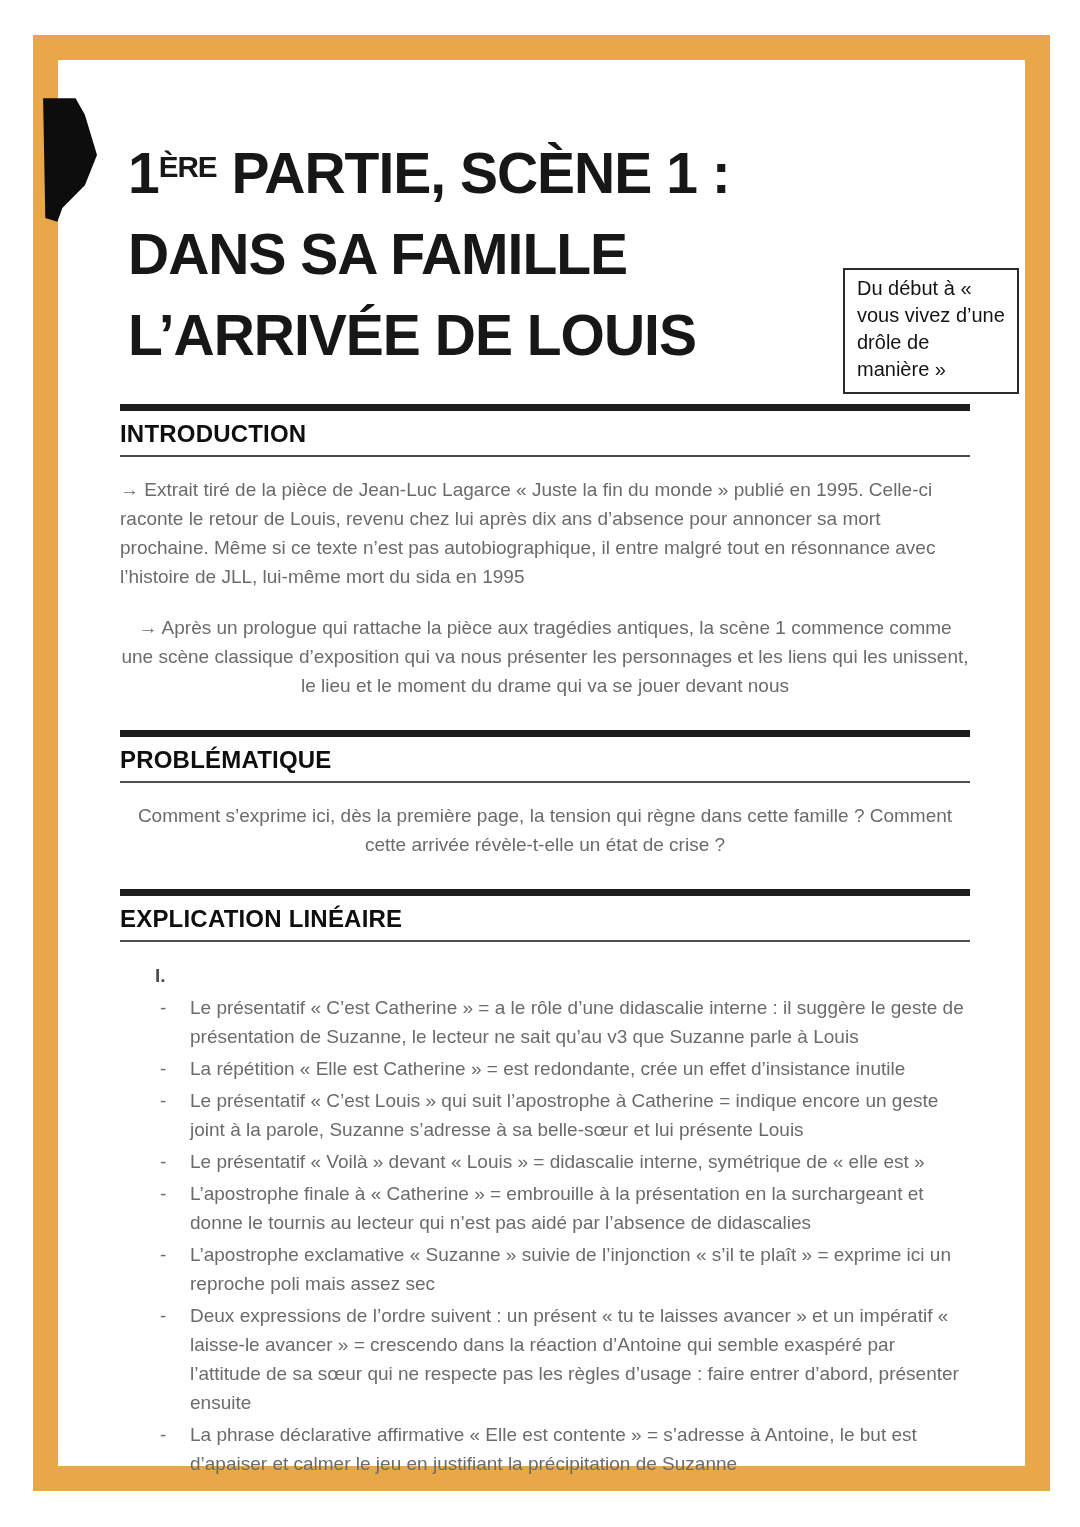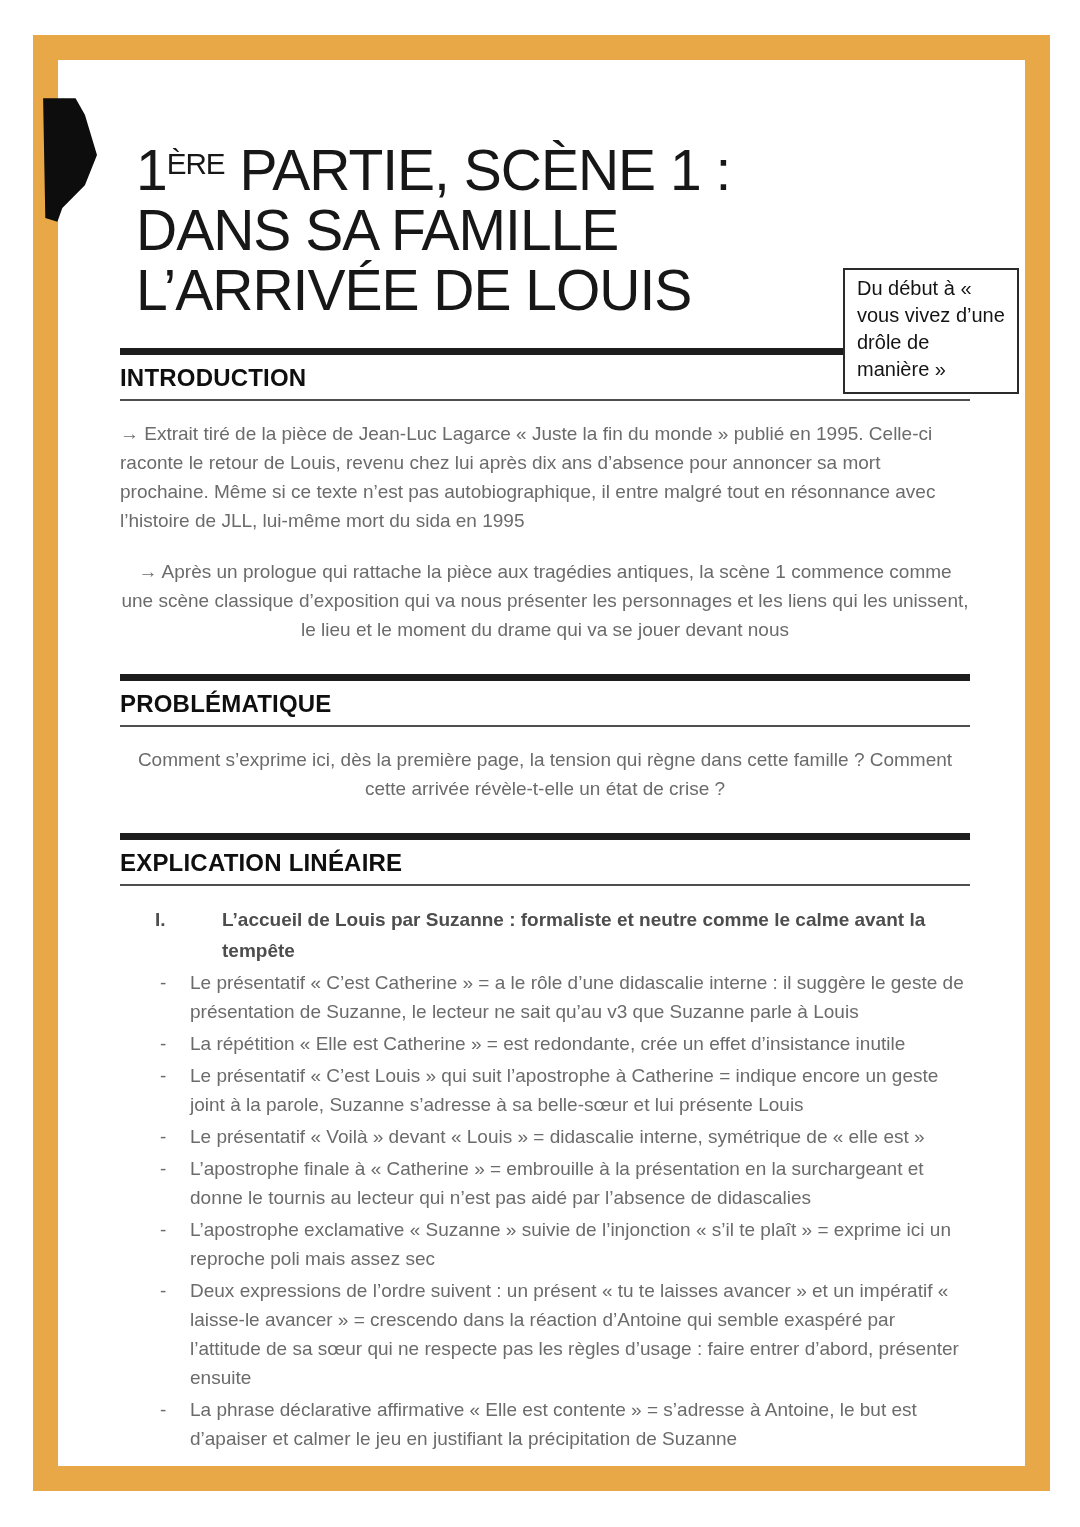--- a/index.html
+++ b/index.html
@@ -16,21 +16,21 @@
   }
   
   .bookmark{
     position:absolute;left:42px;top:97px;width:55px;height:126px;
     background:#0d0d0d;
     clip-path:polygon(2% 1%,61% 1%,78% 14%,100% 46%,78% 70%,37% 88%,28% 99%,6% 96%);
   }
   .content{position:absolute;left:120px;top:118px;width:850px;}
 
   h1{
-    margin:16px;font-size:57px;line-height:60px;font-weight:normal;
+    margin:8px;font-size:57px;line-height:81px;font-weight:bold;
     color:#171717;letter-spacing:-1px;
   }
   h1 .t-line{display:block;}
   h1 sup.ord{font-size:0.52em;vertical-align:0.55em;}
 
   .subtitle{
     margin-top:30px;font-size:21px;color:#878787;letter-spacing:0.1px;
   }
 
   .scope-box{
@@ -99,21 +99,20 @@
     <div class="rule"></div>
     <p class="body-p">Comment s’exprime ici, dès la première page, la tension qui règne dans cette famille ? Comment cette arrivée révèle-t-elle un état de crise ?</p>
   </section>
 
   <section>
     <div class="bar"></div>
     <h2>EXPLICATION LINÉAIRE</h2>
     <div class="rule"></div>
     <div class="outline">
       <span class="roman">I.</span>
-      <span class="outline-text">L’accueil de Louis par Suzanne : formaliste et neutre comme le calme avant la tempête</span>
     </div>
     <ul class="bullets">
         <li>
           <span class="dash">-</span>
           <span class="b-text"><span>Le présentatif « </span><span class="u">C’est</span><span> Catherine » = a le rôle d’une didascalie interne : il suggère le geste de présentation de Suzanne, le lecteur ne sait qu’au v3 que Suzanne parle à Louis</span></span>
         </li>
         <li>
           <span class="dash">-</span>
           <span class="b-text"><span>La répétition « Elle est Catherine » = est redondante, crée un effet d’insistance inutile</span></span>
         </li>

